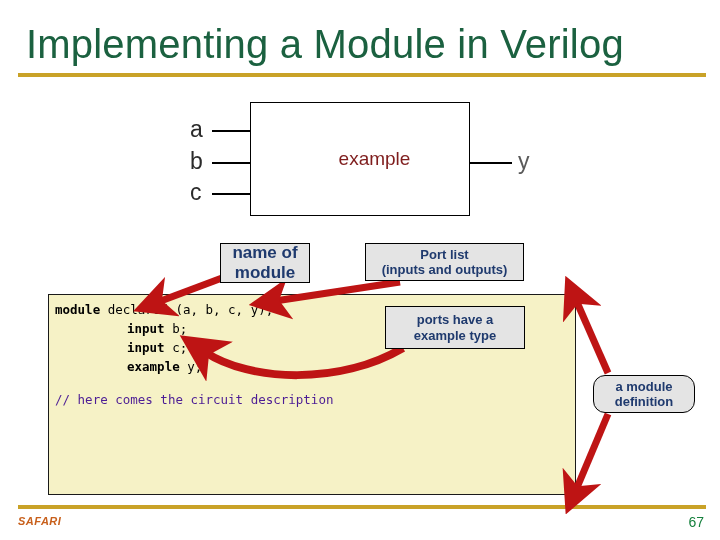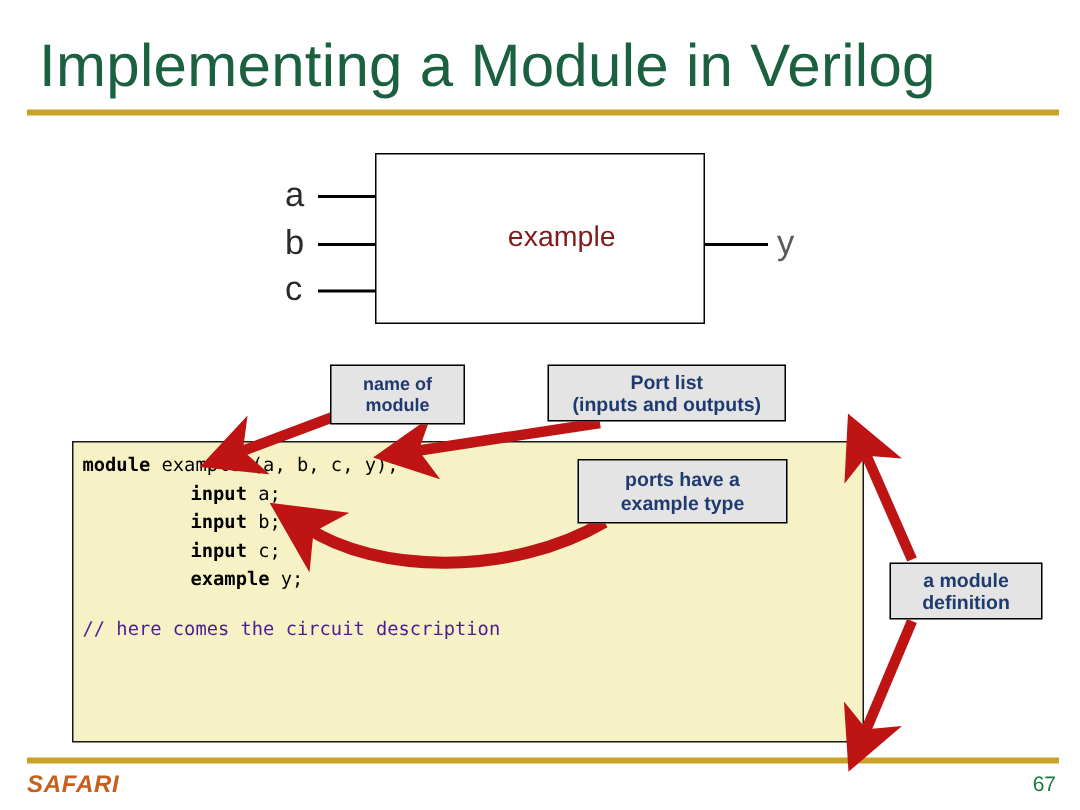--- a/index.html
+++ b/index.html
@@ -77,34 +77,34 @@
   #wire-c { left: 212px; top: 193px; width: 38px; }
   #wire-y { left: 470px; top: 162px; width: 42px; }
 
   
   .callout {
     position: absolute;
     background: #E4E4E4;
     border: 1.6px solid #000000;
     color: #1F3A6E;
     font-weight: bold;
-    font-size: 12px;
+    font-size: 17px;
     line-height: 1.18;
     text-align: center;
     box-sizing: border-box;
     display: flex;
     flex-direction: column;
     align-items: center;
     justify-content: center;
     z-index: 6;
   }
   #callout-name-of-module { left: 220px; top: 243px; width: 90px; height: 40px; }
   #callout-port-list      { left: 365px; top: 243px; width: 159px; height: 38px; font-size: 13px; }
   #callout-ports-type     { left: 385px; top: 306px; width: 140px; height: 43px; font-size: 13px; }
-  #callout-module-def     { left: 593px; top: 375px; width: 102px; height: 38px; font-size: 13px; }
+  #callout-module-def     { left: 593px; top: 375px; width: 102px; height: 38px; font-size: 13px; border-radius: 12px; }
 
   
   #code-block {
     position: absolute;
     left: 48px;
     top: 294px;
     width: 528px;
     height: 201px;
     background: #F6F2C6;
     border: 1.6px solid #1a1a1a;
@@ -138,21 +138,21 @@
     left: 18px;
     top: 505px;
     width: 688px;
     height: 4px;
     background: #C9A227;
   }
   #safari-logo {
     position: absolute;
     left: 18px;
     top: 515px;
-    font-size: 16px;
+    font-size: 11px;
     font-weight: bold;
     font-style: italic;
     color: #C8601C;
     letter-spacing: 0.5px;
   }
   #page-number {
     position: absolute;
     right: 16px;
     top: 514px;
     font-size: 14px;
@@ -174,22 +174,21 @@
   <div class="port-label" id="port-c">c</div>
   <div class="port-label" id="port-y">y</div>
 
   <div class="port-wire" id="wire-a"></div>
   <div class="port-wire" id="wire-b"></div>
   <div class="port-wire" id="wire-c"></div>
   <div class="port-wire" id="wire-y"></div>
 </div>
 
 <div id="code-block">
-  <div class="code-line"><span class="kw">module</span><span class="id"> example (a, b, c, y);</span></div>
-  <div class="code-line"><span class="indent"></span><span class="kw">input</span><span class="id"> a;</span></div>
+  <div class="code-line"><span class="kw">module</span><span class="id"> declared (a, b, c, y);</span></div>
   <div class="code-line"><span class="indent"></span><span class="kw">input</span><span class="id"> b;</span></div>
   <div class="code-line"><span class="indent"></span><span class="kw">input</span><span class="id"> c;</span></div>
   <div class="code-line"><span class="indent"></span><span class="kw">example</span><span class="id"> y;</span></div>
   <div id="code-spacer1"></div>
   <div class="code-line cmt">// here comes the circuit description</div>
   <div id="code-spacer2"></div>
 </div>
 
 <svg id="arrows" viewBox="0 0 720 540">
   <defs>

